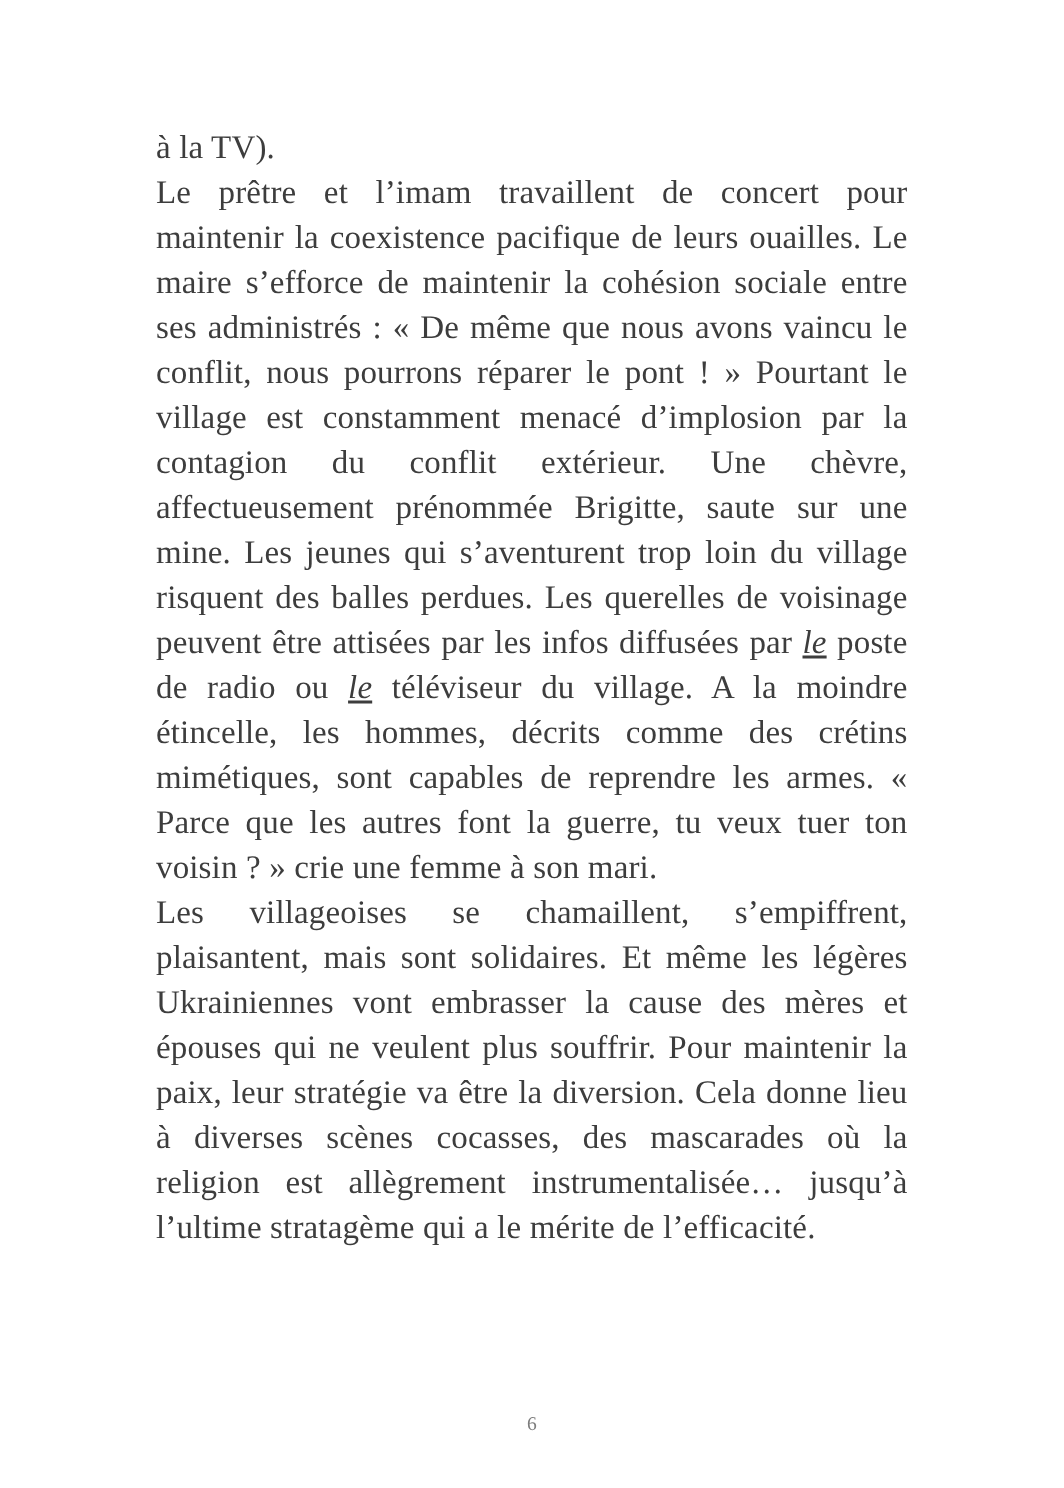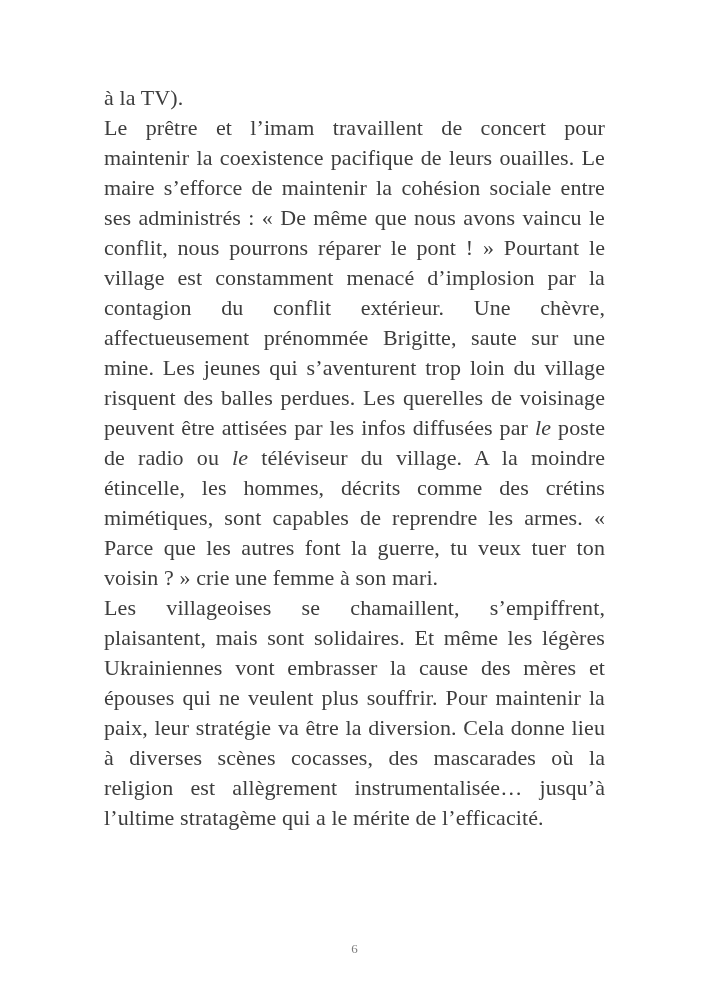--- a/index.html
+++ b/index.html
@@ -35,20 +35,21 @@
   .text-block p {
     margin: 0;
     padding: 0;
   }
   
   .text-block p.continues {
     text-align-last: justify;
   }
   em.run-italic {
     font-style: italic;
+    text-decoration: underline;
   }
   .page-number {
     position: absolute;
     top: 941px;
     left: 0;
     width: 709px;
     text-align: center;
     font-size: 13px;
     line-height: 16px;
     color: #7d7d7d;

